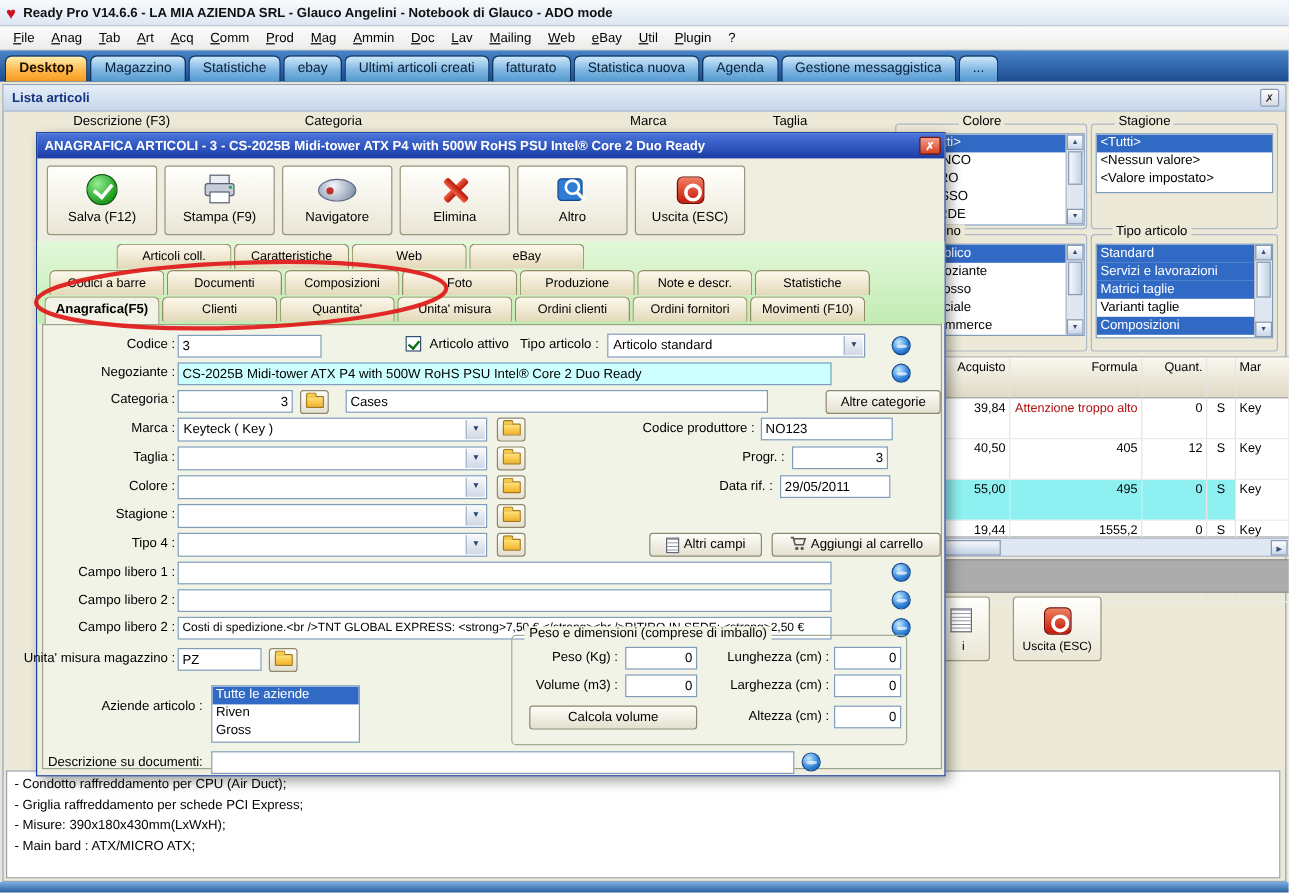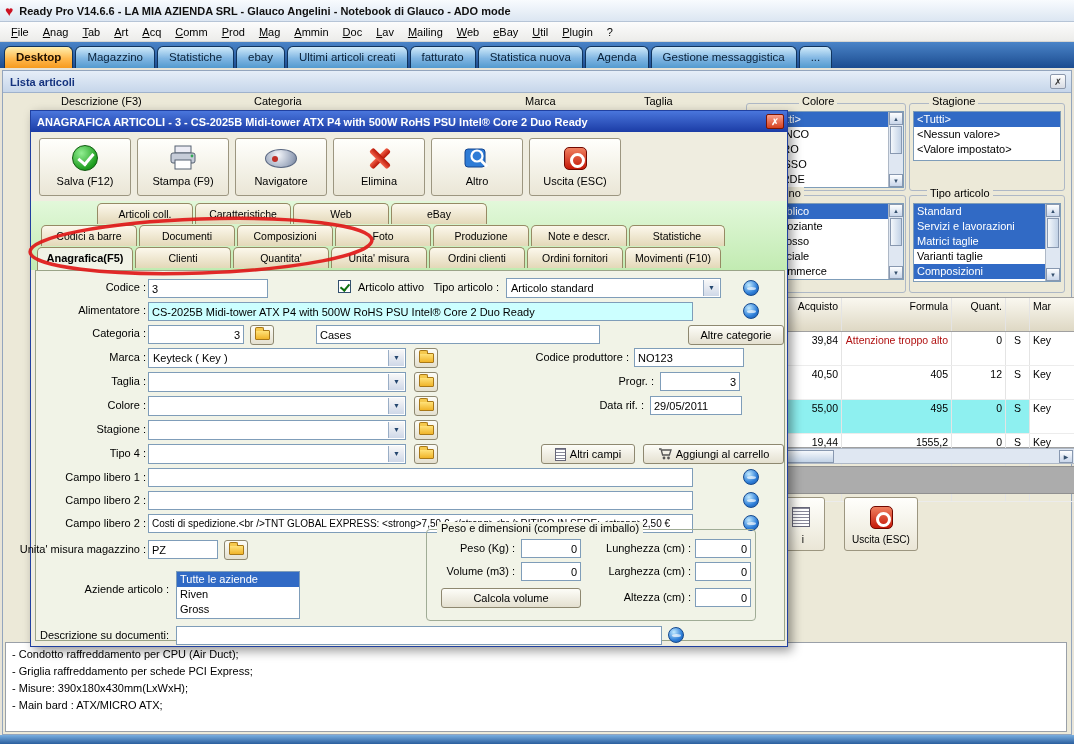--- a/index.html
+++ b/index.html
@@ -426,30 +426,30 @@
       <input class="txt" style="left: 112px; top: 8px; width: 120px;" value="3">
       <span class="chk" style="left:302px;top:9px;"></span>
       <span class="flbl" style="left:322px;top:10px;">Articolo attivo</span>
       <span class="flbl" style="top:10px;right:285px;">Tipo articolo :</span>
       <div class="combo" style="left:470px;top:7px;width:215px;">
         <span>Articolo standard</span>
         <span class="ar">▼</span>
       </div>
       <span class="globe" style="left:707px;top:9px;"></span>
 
-      <span class="flbl" style="top:33px;right:638px;">Alimentatore :</span>
+      <span class="flbl" style="top:33px;right:638px;">Negoziante :</span>
       <input class="txt" style="left: 112px; top: 31px; width: 545px; background: rgb(204, 255, 255);" value="CS-2025B Midi-tower ATX P4 with 500W RoHS PSU Intel® Core 2 Duo Ready">
       <span class="globe" style="left:707px;top:32px;"></span>
 
       <span class="flbl" style="top:56px;right:638px;">Categoria :</span>
       <input class="txt ra" style="left: 112px; top: 54px; width: 96px;" value="3">
       <span class="fold-btn" style="left:214px;top:54px;">
           <span class="folder"></span>
         </span>
-      <input class="txt" style="left: 252px; top: 54px; width: 284px; margin-left: 28px;" value="Cases">
+      <input class="txt" style="left: 252px; top: 54px; width: 352px;" value="Cases">
       <div class="btn" style="left:652px;top:54px;width:96px;">
         <span>Altre categorie</span>
       </div>
 
       <span class="flbl" style="top:80px;right:638px;">Marca :</span>
       <div class="combo" style="left:112px;top:77px;width:258px;">
         <span>Keyteck ( Key )</span>
         <span class="ar">▼</span>
       </div>
       <span class="fold-btn" style="left:378px;top:77px;">

